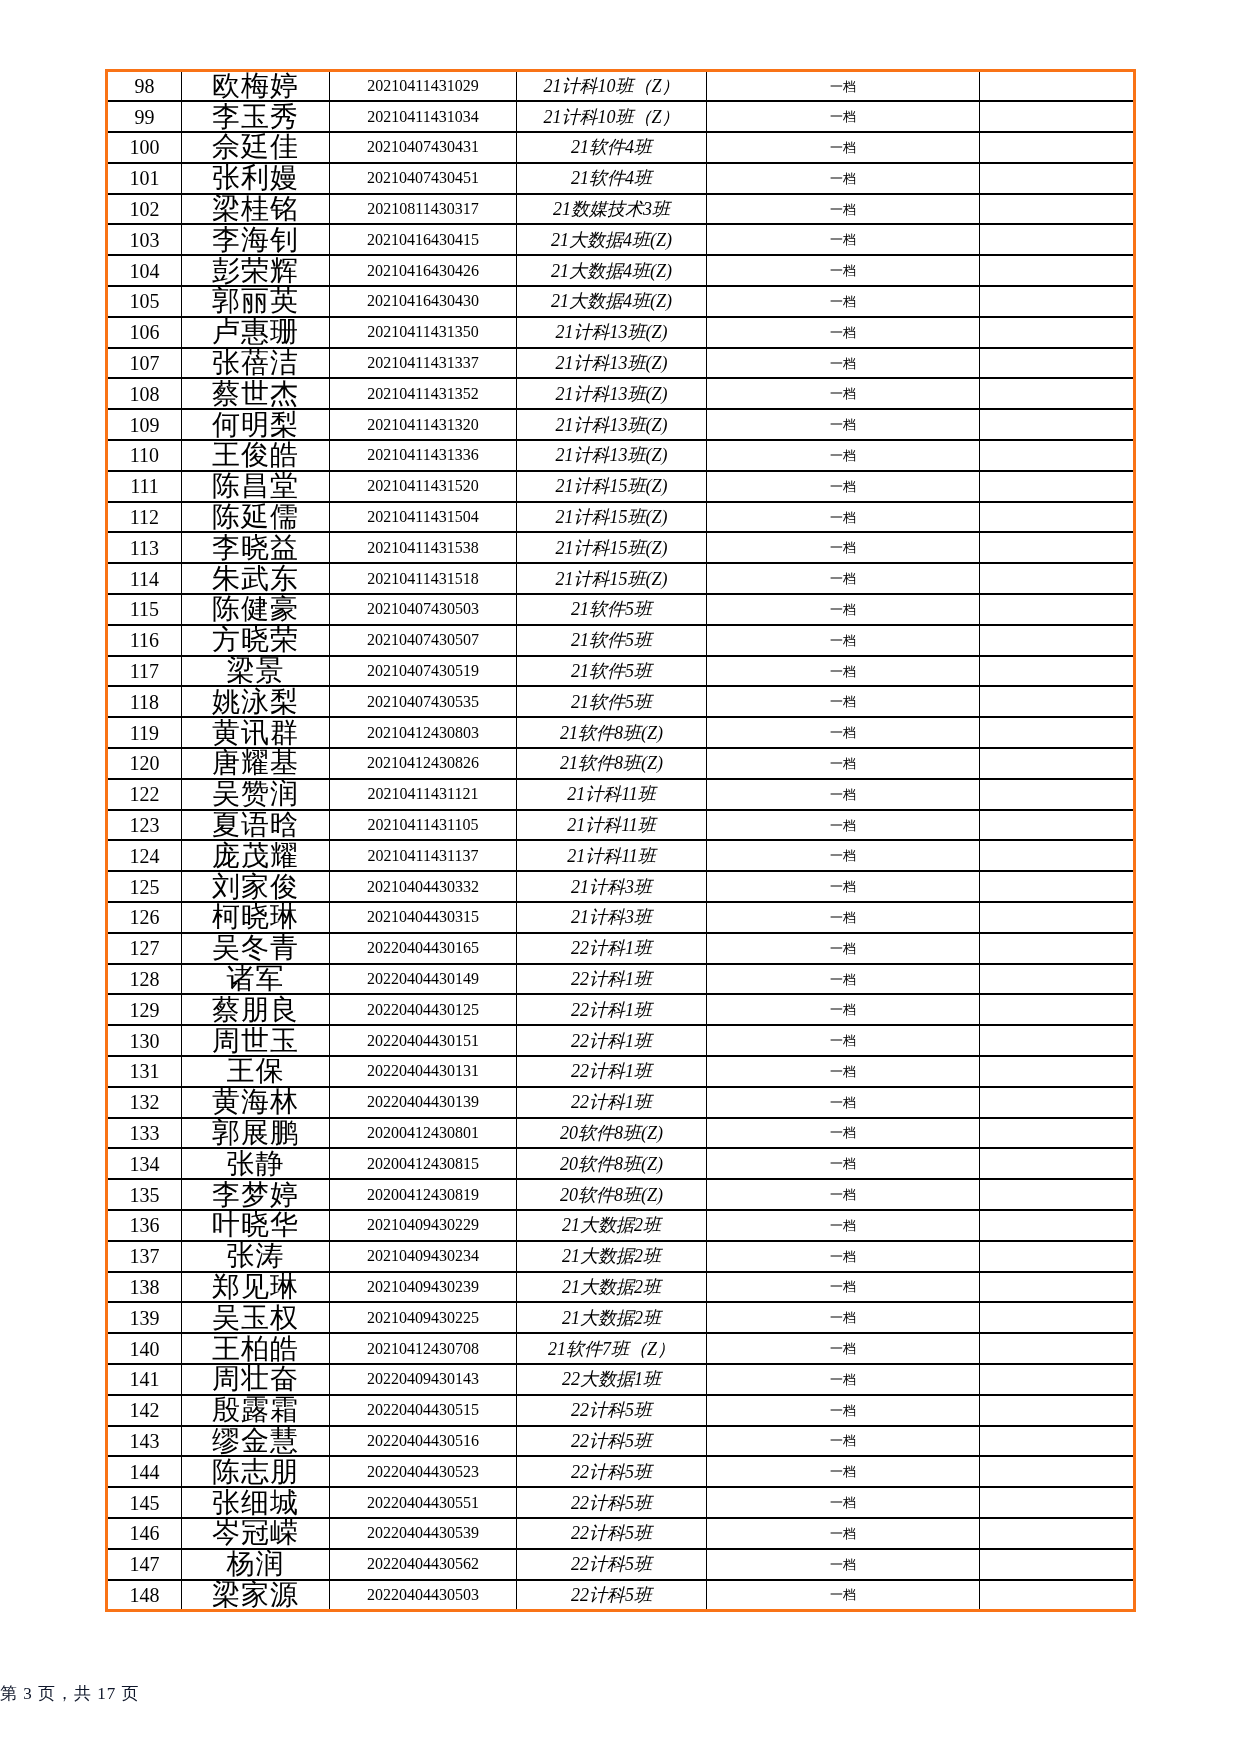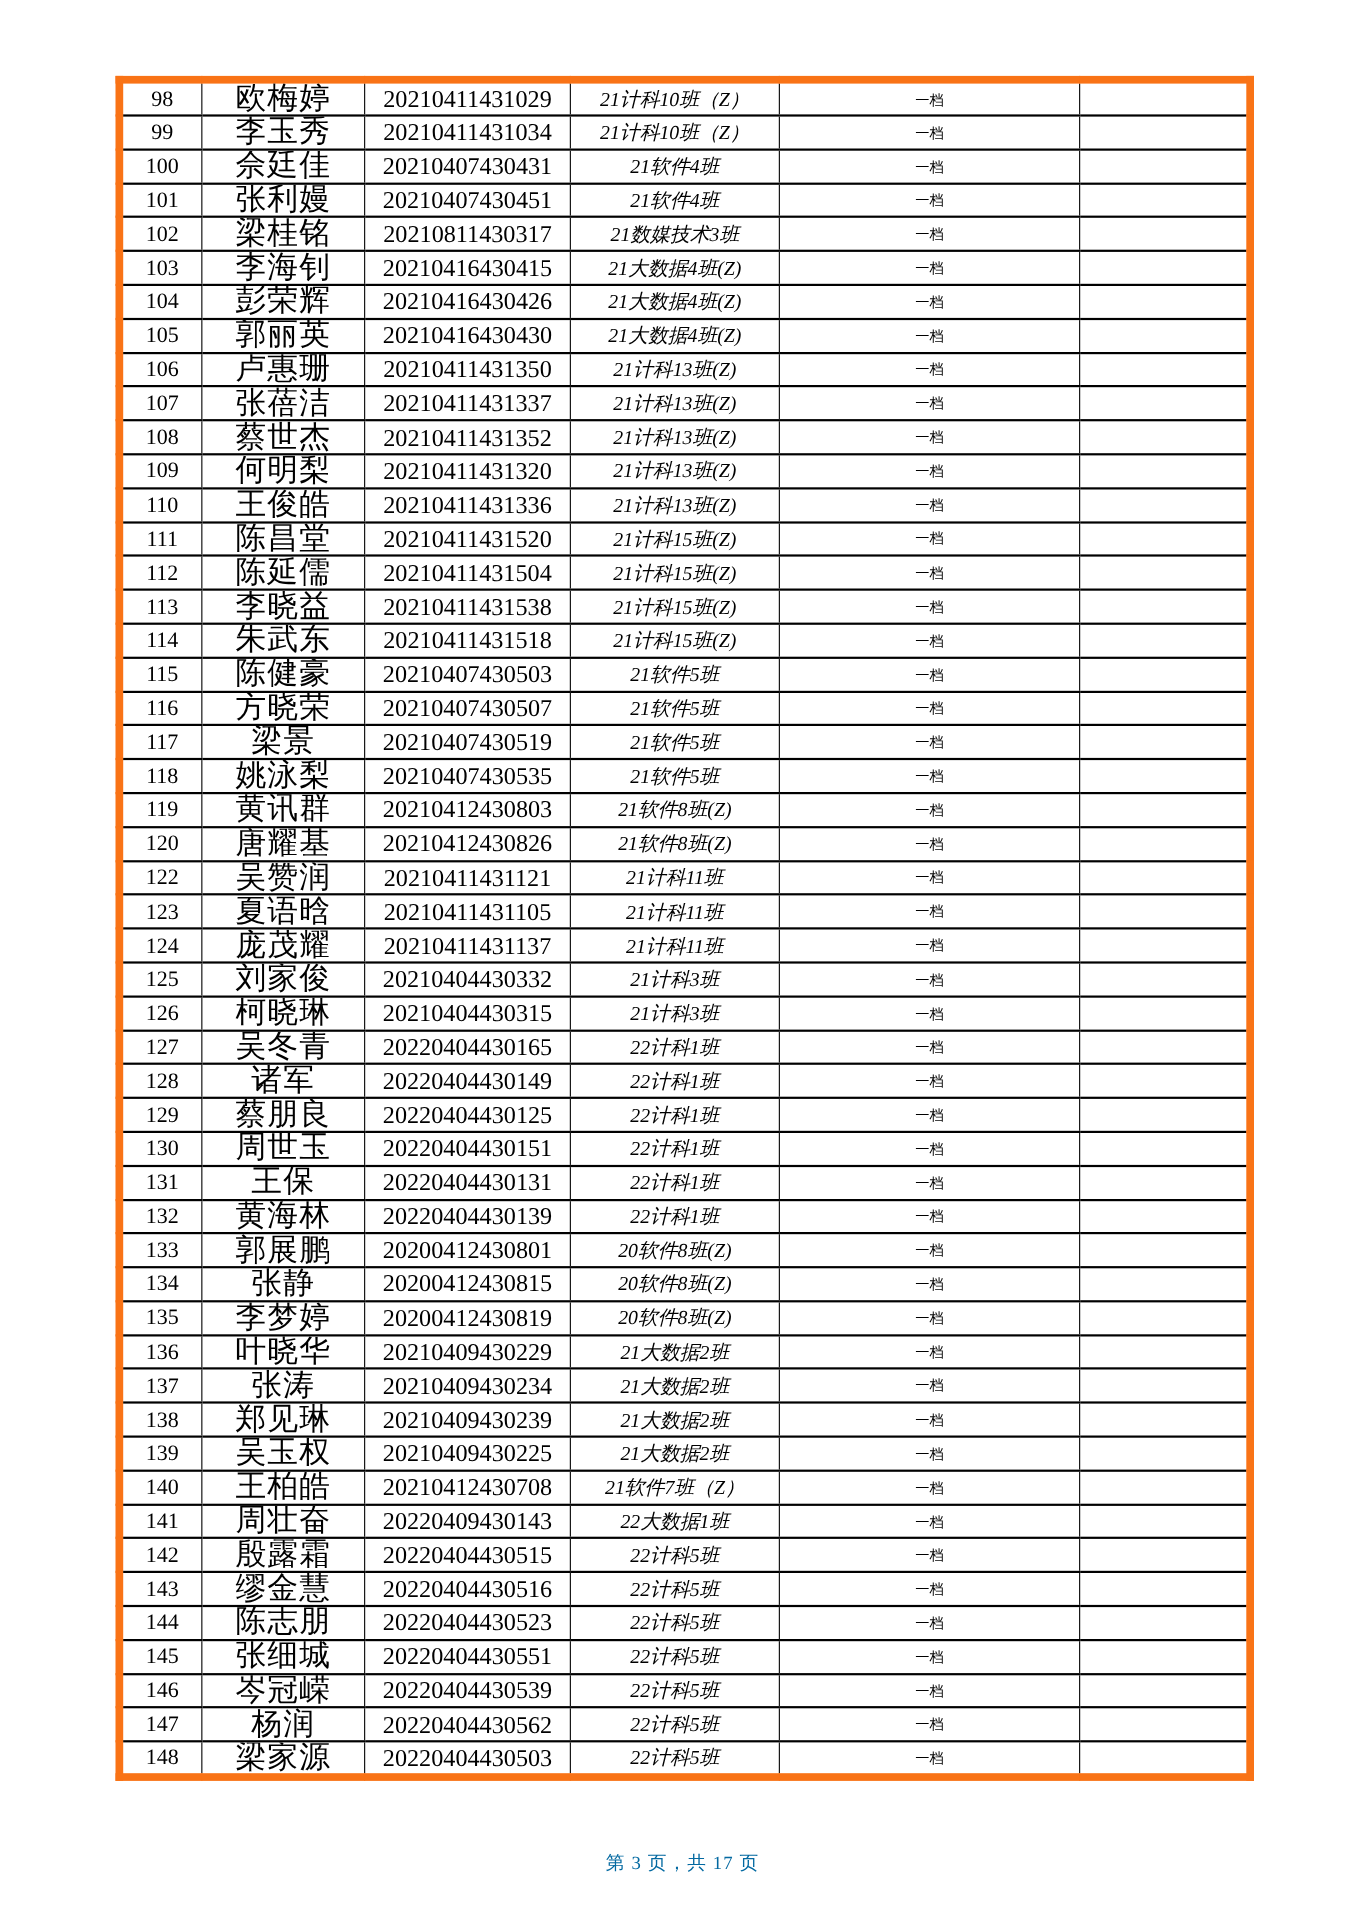--- a/index.html
+++ b/index.html
@@ -16,58 +16,57 @@
     color: #000000;
     overflow: hidden;
   }
   table.roster {
     position: absolute;
     left: 105px;
     top: 69px;
     width: 1028px;
     border-collapse: collapse;
     table-layout: fixed;
-    border: 7px solid #f97316;
+    border: 3px solid #f97316;
   }
   table.roster tr {
     height: 30.8px;
   }
   table.roster td {
     border-top: 2px solid #000000;
     border-bottom: 2px solid #000000;
     border-left: 1.5px solid #000000;
     border-right: 1.5px solid #000000;
     text-align: center;
     vertical-align: middle;
     padding: 0 2px;
     font-size: 19px;
     line-height: 1;
     white-space: nowrap;
     overflow: hidden;
     color: #000000;
   }
   table.roster td.col-no   { font-size: 20px; }
   table.roster td.col-name { font-size: 28px; letter-spacing: 1px; }
-  table.roster td.col-id   { font-size: 22px; }
+  table.roster td.col-id   { font-size: 16px; }
   table.roster td.col-class{ font-size: 18px; font-style: italic; }
   table.roster td.col-level{ font-size: 13px; font-family: Liberation Serif, serif; }
   .col-w-no    { width: 75px;  }
   .col-w-name  { width: 148px; }
   .col-w-id    { width: 187px; }
   .col-w-class { width: 190px; }
   .col-w-level { width: 273px; }
   .col-w-note  { width: 155px; }
   .footer {
     position: absolute;
     left: 0;
     right: 0;
     top: 1682px;
-    text-align: center;
     font-size: 17px;
-    color: #0369a1;
+    color: #0f172a;
     letter-spacing: 1px;
   }
 </style>
 </head>
 <body>
 
 <div class="page">
   <table class="roster">
     <colgroup>
       <col class="col-w-no">

